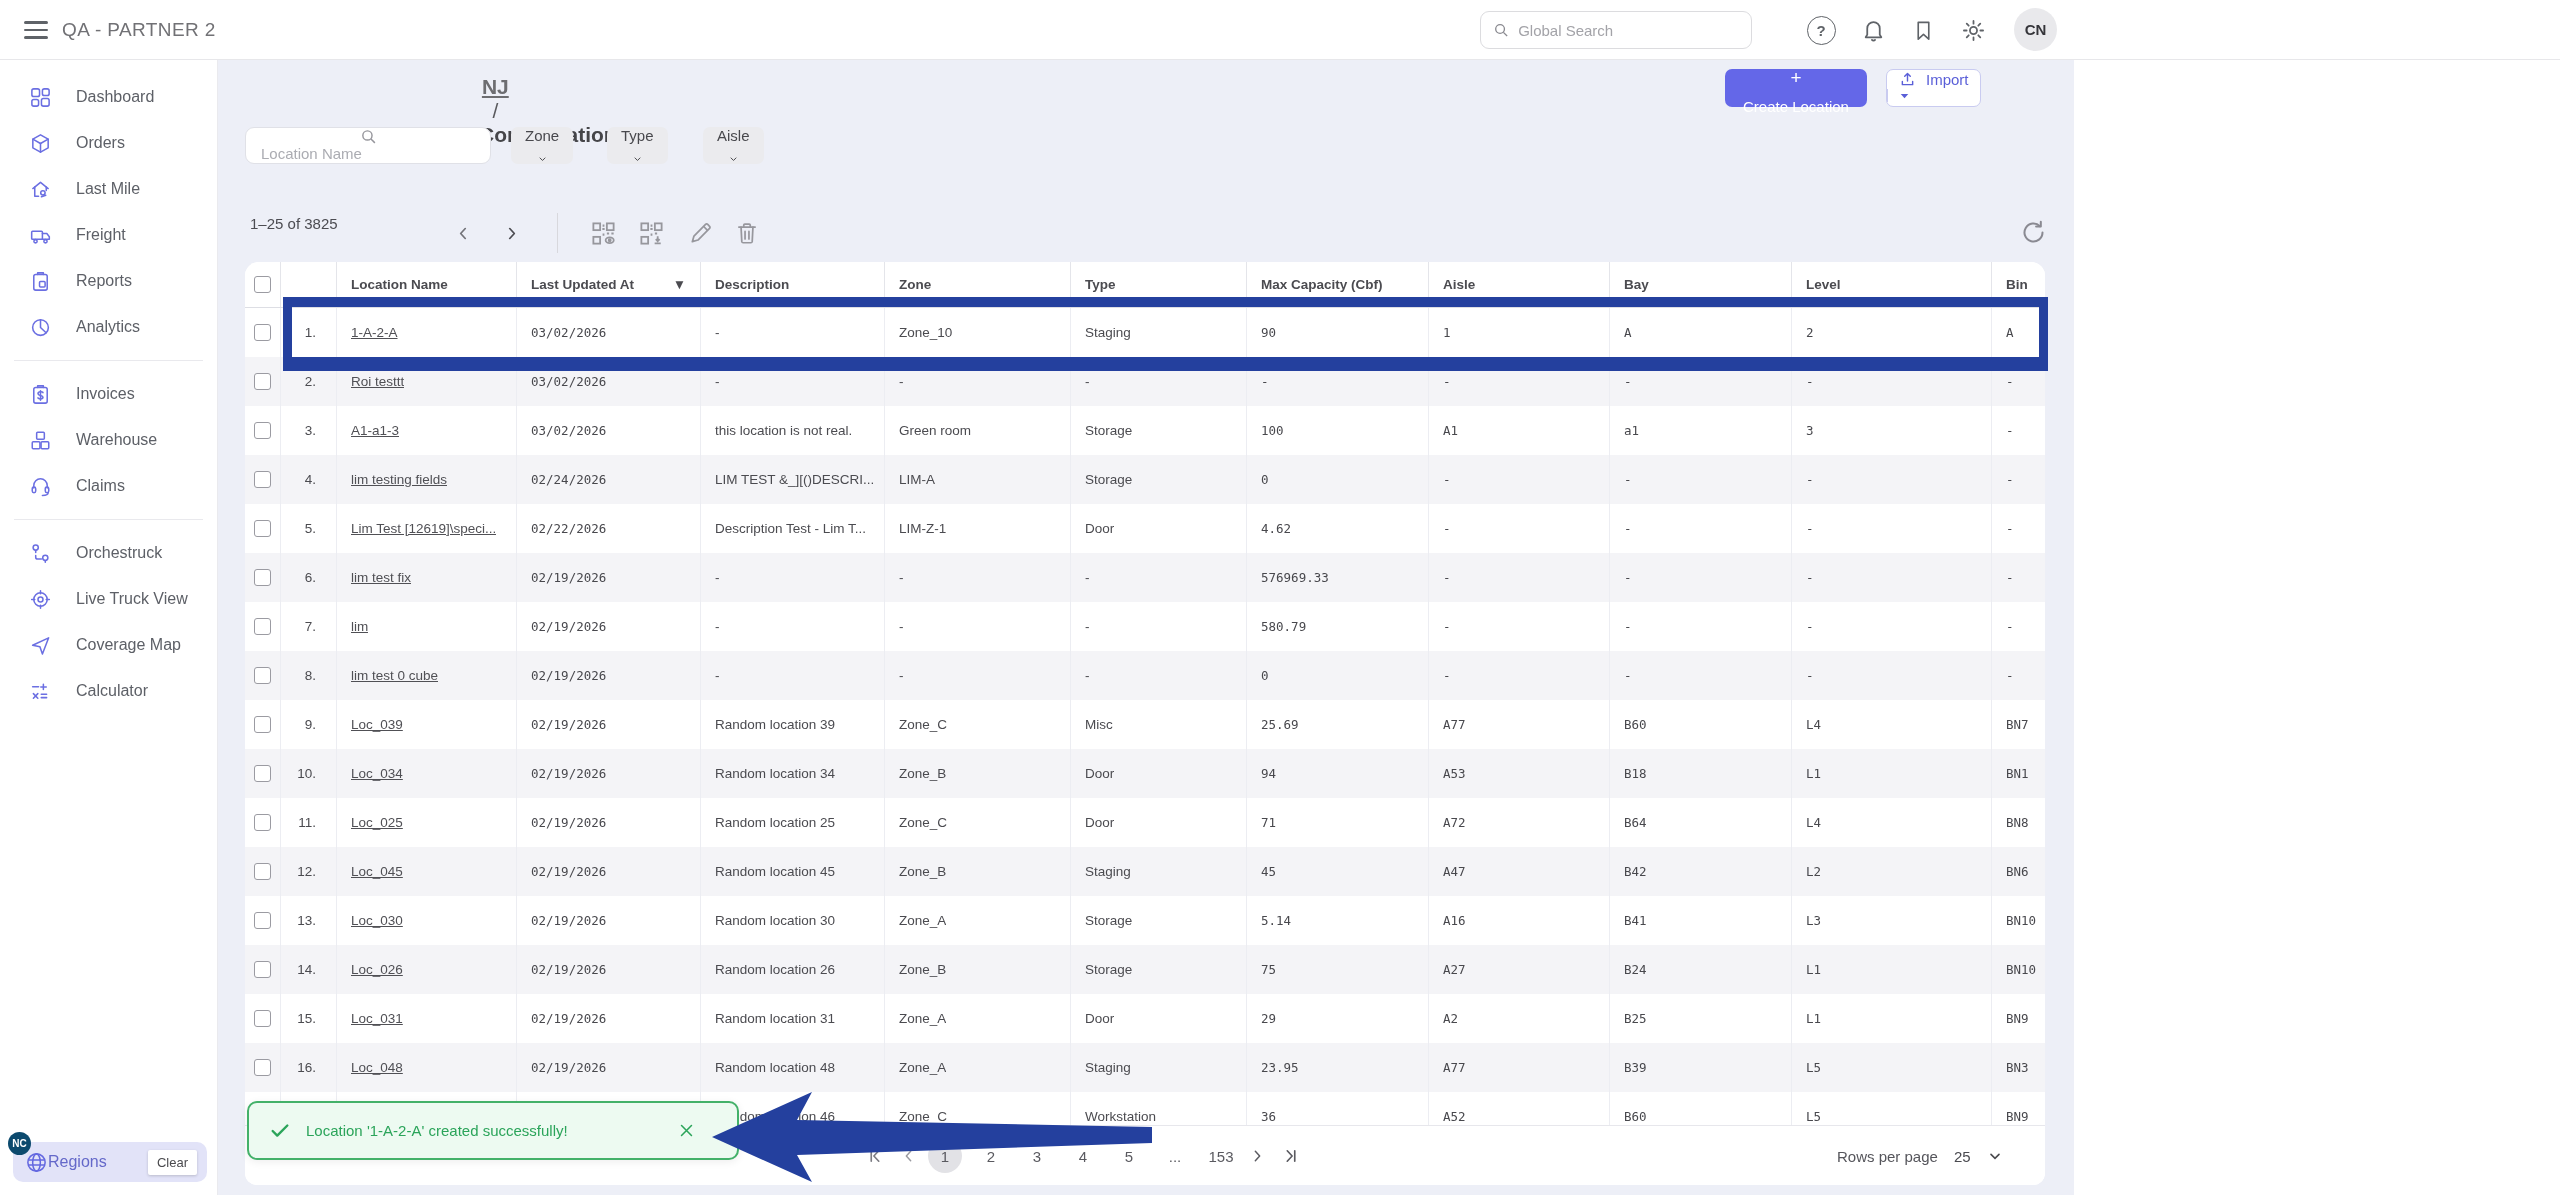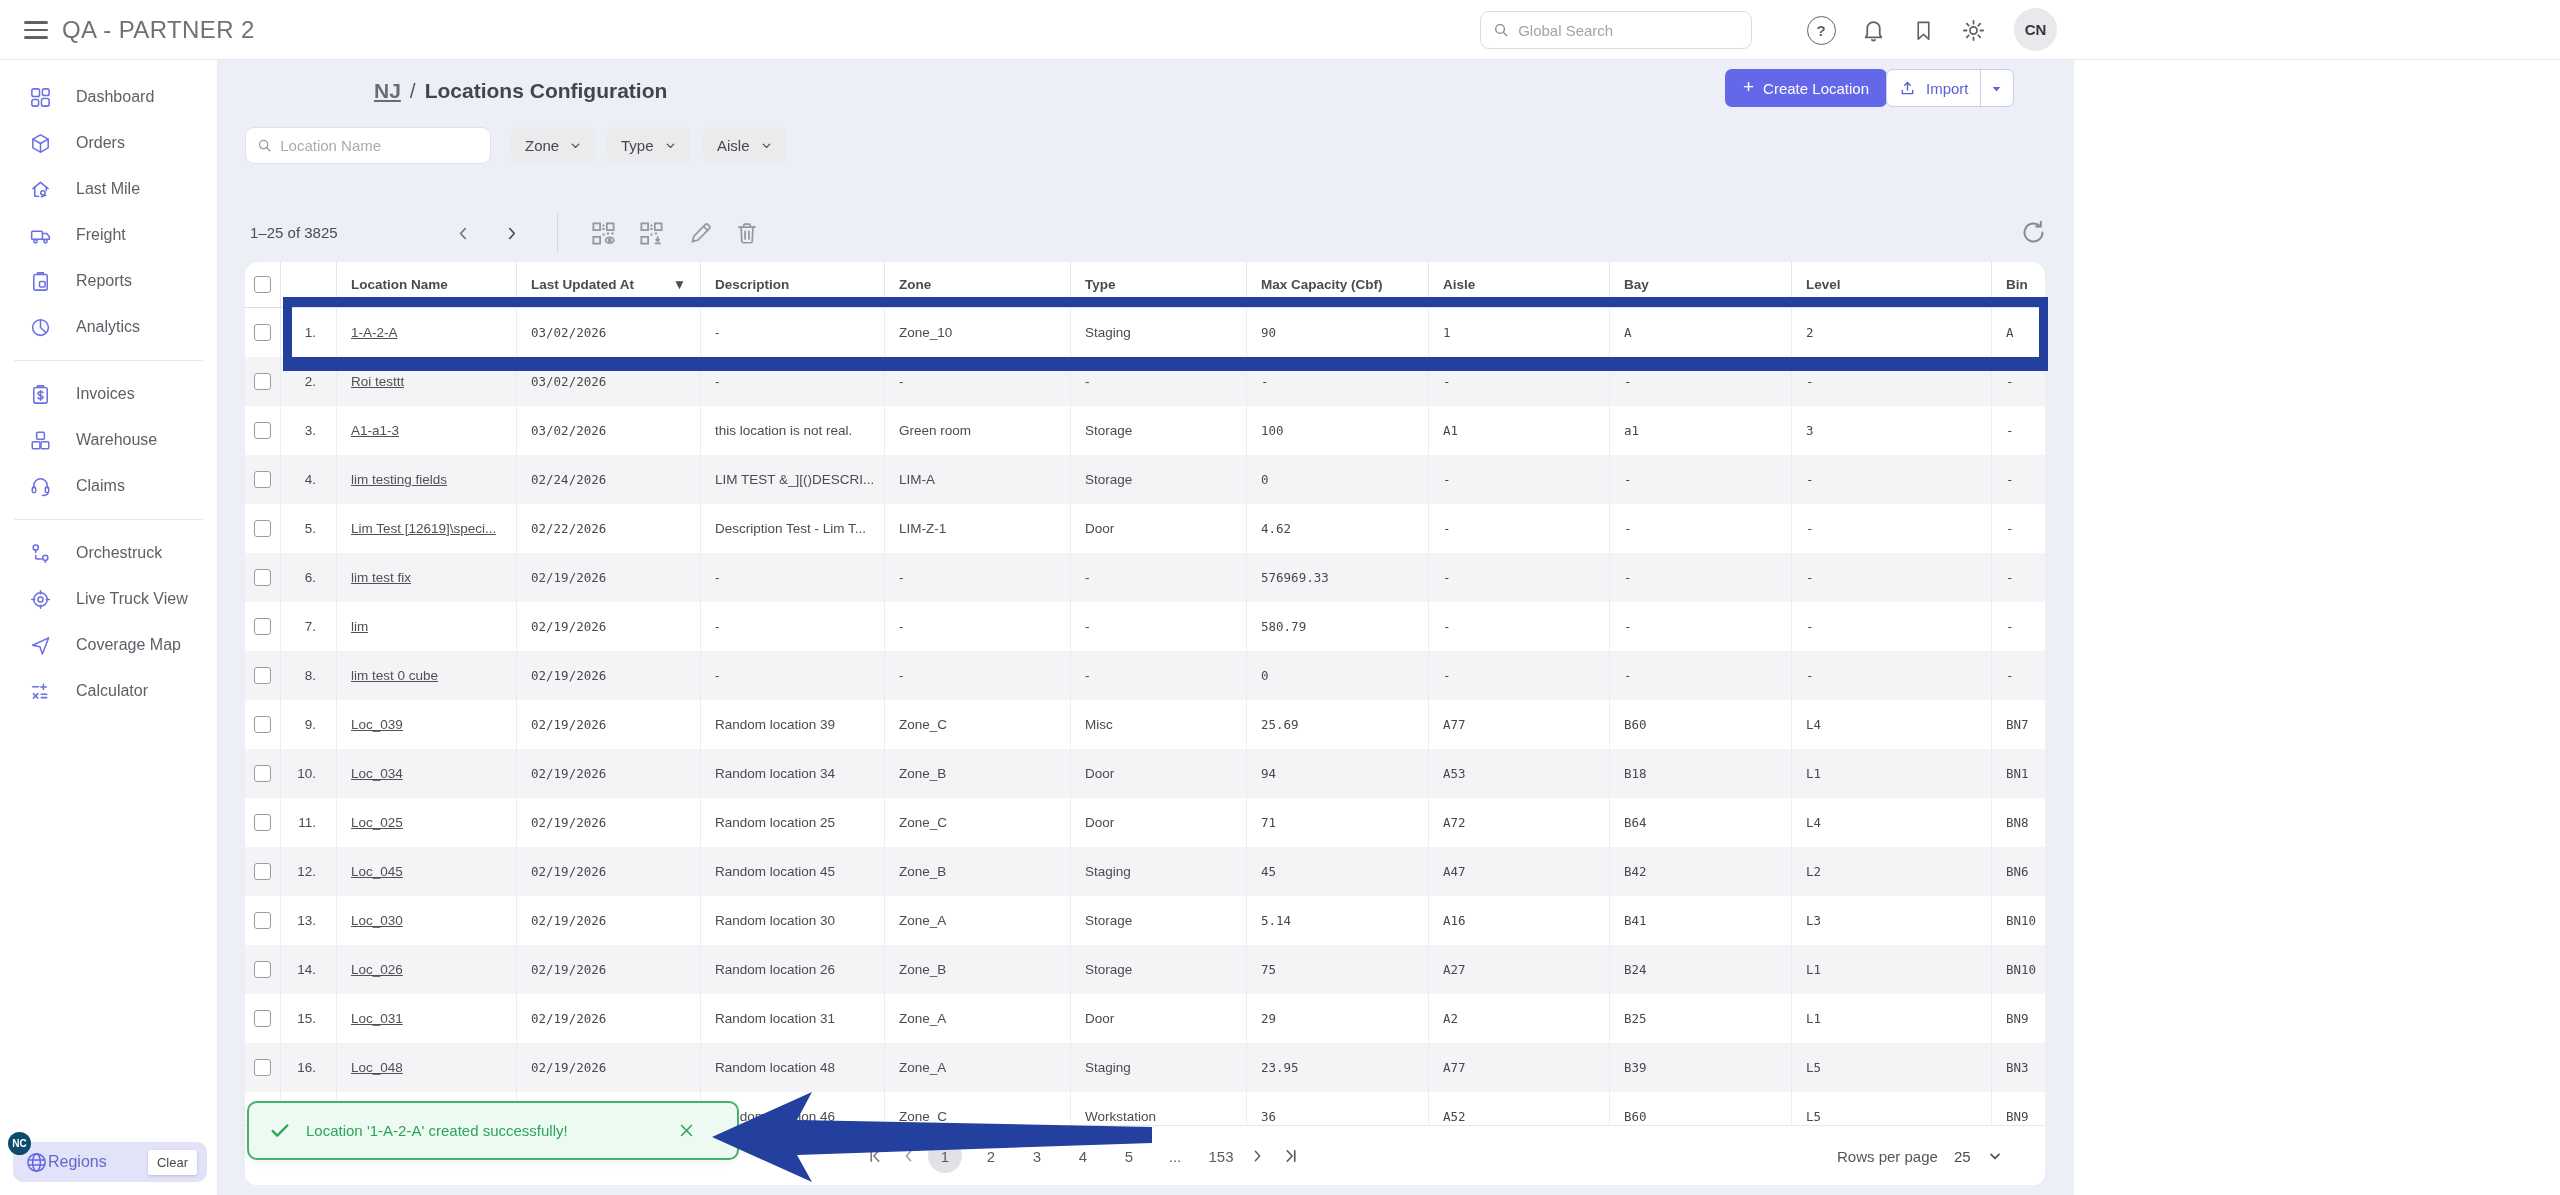--- a/index.html
+++ b/index.html
@@ -4,21 +4,21 @@
 <style>
   * { margin:0; padding:0; box-sizing:border-box; }
   html,body { background:#fff; }
   body { font-family:"Liberation Sans", sans-serif; }
   .screen { position:relative; width:2560px; height:1195px; background:#fff; overflow:hidden; }
 
   
   .topbar { position:absolute; left:0; top:0; width:2560px; height:60px; background:#fff; border-bottom:1px solid #e7e7ea; z-index:3; }
   .burger { position:absolute; left:24px; top:21px; width:24px; height:18px; display:flex; flex-direction:column; justify-content:space-between; cursor:pointer; }
   .burger i { display:block; height:2.6px; background:#5f6368; border-radius:2px; }
-  .apptitle { position:absolute; left:62px; top:0; height:60px; display:flex; align-items:center; font-size:24px; font-weight:500; color:#717175; letter-spacing:.4px; }
+  .apptitle { position:absolute; left:62px; top:0; height:60px; display:flex; align-items:center; font-size:19px; font-weight:500; color:#717175; letter-spacing:.4px; }
   .gsearch { position:absolute; left:1480px; top:11px; width:272px; height:38px; border:1px solid #dcdcdf; border-radius:9px; display:flex; align-items:center; padding:0 12px; background:#fff; }
   .gsearch input { border:none; outline:none; width:100%; font-size:15px; color:#444; margin-left:9px; font-family:"Liberation Sans",sans-serif; }
   .gsearch input::placeholder { color:#a3a3a8; }
   .tico { position:absolute; top:13px; width:34px; height:34px; display:flex; align-items:center; justify-content:center; cursor:pointer; }
   .helpc { width:29px; height:29px; border:1.8px solid #5f6368; border-radius:50%; display:flex; align-items:center; justify-content:center; font-size:15px; font-weight:bold; color:#5f6368; }
   .avatar { position:absolute; left:2014px; top:8px; width:43px; height:43px; border-radius:50%; background:#e9e9ec; display:flex; align-items:center; justify-content:center; font-size:15px; font-weight:bold; color:#35353a; cursor:pointer; }
 
   
   .sidebar { position:absolute; left:0; top:60px; width:218px; height:1135px; background:#fff; border-right:1px solid #eaeaee; z-index:2; }
   #sidenav { padding-top:14px; }
@@ -27,21 +27,21 @@
   .sic-w svg { width:23px; height:23px; }
   .slabel { font-size:16px; color:#5d6067; }
   .sdiv { height:1px; background:#e9e9ed; margin:10px 14px; }
   .regions { position:absolute; left:13px; bottom:13px; width:194px; height:40px; background:#e2e3f8; border-radius:10px; display:flex; align-items:center; padding:0 10px 0 12px; cursor:pointer; }
   .regions .rlabel { font-size:16px; color:#6468c9; }
   .clearbtn { margin-left:auto; background:#fff; border:none; border-radius:2px; padding:5px 9px; font-size:13px; color:#4a4a4e; box-shadow:0 1px 3px rgba(0,0,0,.18); cursor:pointer; font-family:"Liberation Sans",sans-serif; }
   .ncbadge { position:absolute; left:8px; bottom:40px; width:23px; height:23px; background:#0c4a6e; border-radius:50%; color:#fff; font-size:10px; font-weight:bold; display:flex; align-items:center; justify-content:center; z-index:4; }
 
   
   .content-bg { position:absolute; left:218px; top:60px; width:1856px; height:1135px; background:#edeff7; z-index:1; }
-  .abs { position:absolute; z-index:2; }
+  .abs { position:absolute; z-index:2;flex-direction:column; }
 
   .breadcrumb { left:374px; top:75px; height:32px; display:flex; align-items:center; font-size:21px; font-weight:bold; }
   .bc-region { color:#6d6d71; text-decoration:underline; cursor:pointer; }
   .bc-sep { color:#59595d; margin:0 9px; font-weight:normal; }
   .bc-title { color:#454549; }
 
   .btn-create { left:1725px; top:69px; height:38px; background:#6467e8; color:#fff; border:none; border-radius:7px; display:flex; align-items:center; gap:9px; padding:0 18px; font-size:15px; font-weight:500; cursor:pointer; font-family:"Liberation Sans",sans-serif; }
   .btn-create .plus { font-size:19px; font-weight:400; margin-top:-2px; }
   .btn-import { left:1886px; top:69px; height:38px; background:#fff; border:1px solid #c9cbf0; border-radius:7px; display:flex; align-items:stretch; color:#5a5fd8; font-size:15px; font-weight:500; cursor:pointer; }
   .btn-import .imp-main { display:flex; align-items:center; gap:9px; padding:0 11px;text-align:center; }

